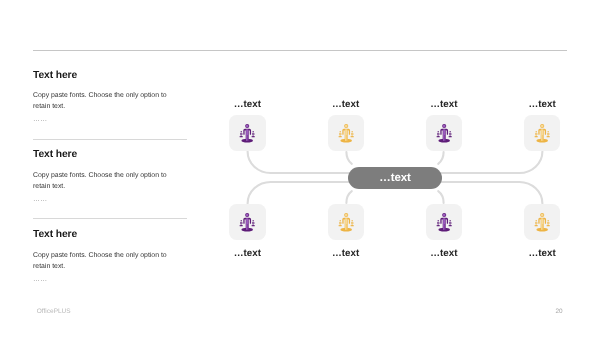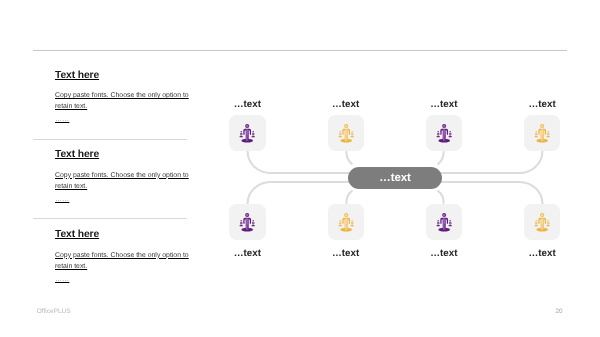--- a/index.html
+++ b/index.html
@@ -3,21 +3,21 @@
 <meta charset="utf-8">
 <style>
   html,body{margin:0;padding:0;}
   body{width:600px;height:337px;background:#ffffff;overflow:hidden;-webkit-font-smoothing:antialiased;text-rendering:geometricPrecision;
        font-family:"Liberation Sans",sans-serif;}
   .slide{position:relative;width:600px;height:337px;background:#fff;}
 
   .toprule{position:absolute;left:33px;top:50px;width:534px;height:1px;background:#c6c6c6;}
 
   
-  .blk{position:absolute;left:55px;width:142px;text-decoration:underline;}
+  .blk{position:absolute;left:33px;width:142px;}
   .blk h3{margin:1.5px 0 0 0;font-size:10.3px;font-weight:bold;color:#191919;letter-spacing:-0.1px;
           line-height:10px;}
   .blk p{margin:9.5px 0 0 0;font-size:6.9px;line-height:11.1px;color:#333333;}
   .blk .dots{margin-top:4px;font-size:6.9px;color:#8a8a8a;line-height:8px;letter-spacing:.3px;}
   .sep{position:absolute;left:33px;width:154px;height:1px;background:#d8d8d8;}
 
   
   .diagram{position:absolute;left:0;top:0;width:600px;height:337px;}
   .links{position:absolute;left:0;top:0;width:600px;height:337px;}
   .node{position:absolute;width:36.3px;height:36.3px;border-radius:7.5px;background:#f2f2f2;

